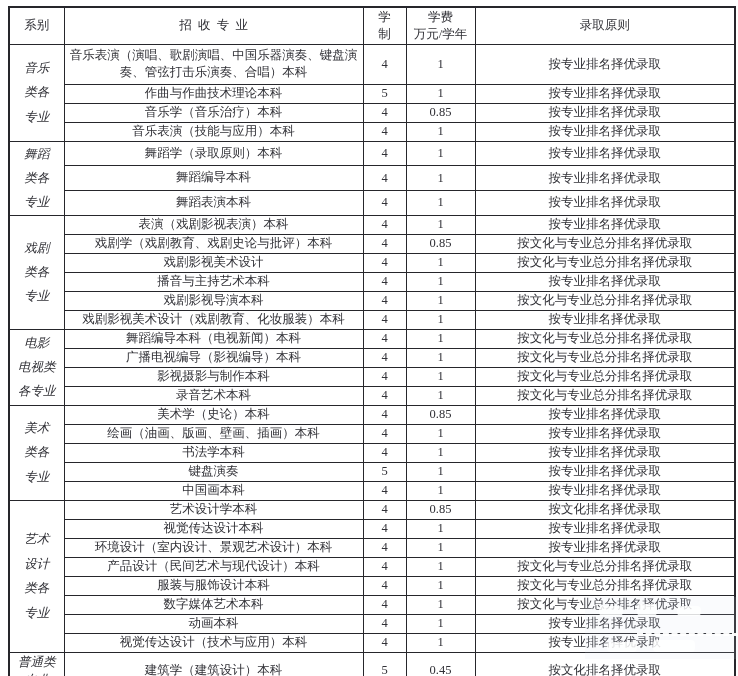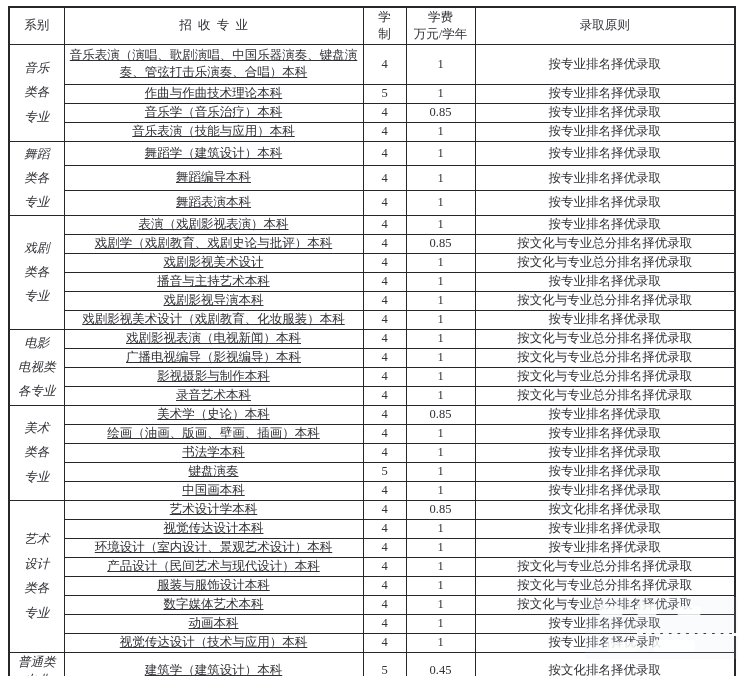--- a/index.html
+++ b/index.html
@@ -40,21 +40,21 @@
   tr.data-row { height: 19px; }
   tr.data-row.tall-row { height: 40px; }
   tr.data-row.single-row { height: 37px; }
   th { white-space: pre-wrap; line-height: 1.35; }
   .dept-cell {
     white-space: pre-wrap;
     line-height: 1.95;
     font-style: italic;
   }
   .dept-cell.compact { line-height: 1.45; }
-  .major-cell { line-height: 1.4; text-decoration: underline; }
+  .major-cell { line-height: 1.4; }
   .duration-cell, .tuition-cell { line-height: 1.2; }
   .admission-cell { line-height: 1.2; }
 
   
   .watermark {
     position: absolute;
     left: 585px;
     top: 597px;
     width: 153px;
     height: 62px;
@@ -127,21 +127,21 @@
         <tr class="data-row">
           <td class="major-cell">音乐表演（技能与应用）本科</td>
           <td class="duration-cell">4</td>
           <td class="tuition-cell">1</td>
           <td class="admission-cell">按专业排名择优录取</td>
         </tr>
         <tr class="data-row">
           <td rowspan="3" class="dept-cell">舞蹈
 类各
 专业</td>
-          <td class="major-cell">舞蹈学（建筑设计）本科</td>
+          <td class="major-cell">舞蹈学（录取原则）本科</td>
           <td class="duration-cell">4</td>
           <td class="tuition-cell">1</td>
           <td class="admission-cell">按专业排名择优录取</td>
         </tr>
         <tr class="data-row">
           <td class="major-cell">舞蹈编导本科</td>
           <td class="duration-cell">4</td>
           <td class="tuition-cell">1</td>
           <td class="admission-cell">按专业排名择优录取</td>
         </tr>
@@ -187,21 +187,21 @@
         <tr class="data-row">
           <td class="major-cell">戏剧影视美术设计（戏剧教育、化妆服装）本科</td>
           <td class="duration-cell">4</td>
           <td class="tuition-cell">1</td>
           <td class="admission-cell">按专业排名择优录取</td>
         </tr>
         <tr class="data-row">
           <td rowspan="4" class="dept-cell">电影
 电视类
 各专业</td>
-          <td class="major-cell">戏剧影视表演（电视新闻）本科</td>
+          <td class="major-cell">舞蹈编导本科（电视新闻）本科</td>
           <td class="duration-cell">4</td>
           <td class="tuition-cell">1</td>
           <td class="admission-cell">按文化与专业总分排名择优录取</td>
         </tr>
         <tr class="data-row">
           <td class="major-cell">广播电视编导（影视编导）本科</td>
           <td class="duration-cell">4</td>
           <td class="tuition-cell">1</td>
           <td class="admission-cell">按文化与专业总分排名择优录取</td>
         </tr>

